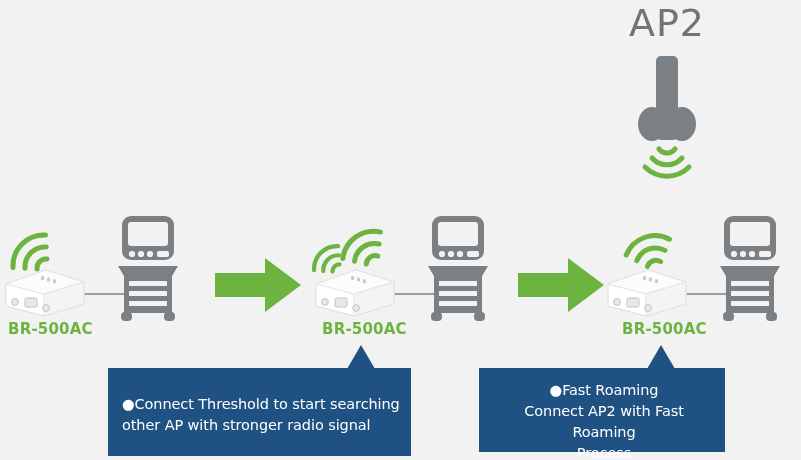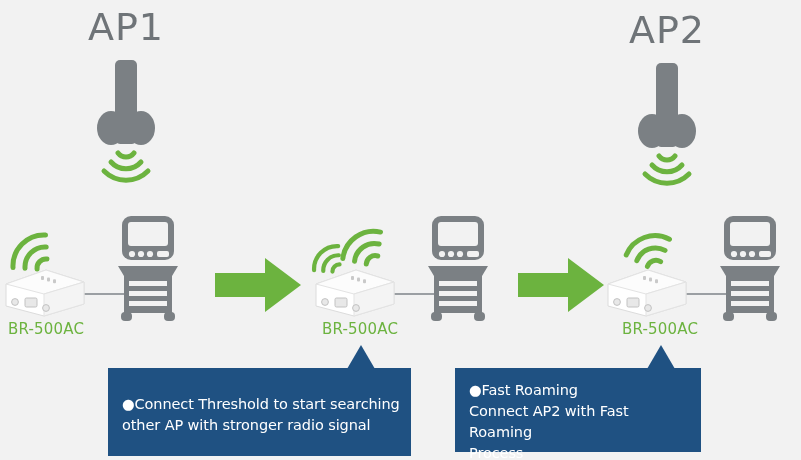--- a/index.html
+++ b/index.html
@@ -37,21 +37,21 @@
     left: 0; top: 50px;
     width: 120px;
     height: 130px;
   }
 
   
   .station { position: absolute; }
   .br-label {
     position: absolute;
     font-size: 15px;
-    font-weight: normal;
+    font-weight: bold;
     color: #6cb33f;
     letter-spacing: .2px;
     white-space: nowrap;
     font-family: "DejaVu Sans", sans-serif;
   }
 
   
   .arrow { position: absolute; }
 
   
@@ -78,40 +78,22 @@
     border-left: 14px solid transparent;
     border-right: 14px solid transparent;
     border-bottom: 24px solid #1f5182;
   }
 </style>
 </head>
 <body>
 
 <div id="canvas">
 
-  <div class="ap-group" style="left:66px; top:8px; width:120px; height:180px;">
-    <div class="ap-label">AP1</div>
-    <div class="ap-icon">
-      <svg viewBox="0 0 120 130" width="120" height="130">
-
-        <ellipse cx="45" cy="70" rx="14" ry="17" fill="#7b8084"></ellipse>
-        <ellipse cx="75" cy="70" rx="14" ry="17" fill="#7b8084"></ellipse>
-
-        <rect x="49" y="2" width="22" height="84" rx="5" fill="#7b8084"></rect>
-
-        <g fill="none" stroke="#6cb33f" stroke-linecap="round">
-          <path d="M52 95 A 10 10 0 0 0 68 95" stroke-width="5"></path>
-          <path d="M45 104 A 20 20 0 0 0 75 104" stroke-width="5"></path>
-          <path d="M38 113 A 31 31 0 0 0 82 113" stroke-width="5"></path>
-        </g>
-      </svg>
-    </div>
-  </div>
-
-  <div class="ap-group" style="left:607px; top:11px; width:120px; height:180px;">
+
+  <div class="ap-group" style="left:607px; top:4px; width:120px; height:180px;">
     <div class="ap-label">AP2</div>
     <div class="ap-icon">
       <svg viewBox="0 0 120 130" width="120" height="130">
         <ellipse cx="45" cy="70" rx="14" ry="17" fill="#7b8084"></ellipse>
         <ellipse cx="75" cy="70" rx="14" ry="17" fill="#7b8084"></ellipse>
         <rect x="49" y="2" width="22" height="84" rx="5" fill="#7b8084"></rect>
         <g fill="none" stroke="#6cb33f" stroke-linecap="round">
           <path d="M52 95 A 10 10 0 0 0 68 95" stroke-width="5"></path>
           <path d="M45 104 A 20 20 0 0 0 75 104" stroke-width="5"></path>
           <path d="M38 113 A 31 31 0 0 0 82 113" stroke-width="5"></path>
@@ -270,19 +252,19 @@
     <div class="br-label" style="left:20px; top:108px;">BR-500AC</div>
   </div>
 
   <div class="callout-pointer" style="left:347px; top:345px;"></div>
   <div class="callout" style="left:108px; top:368px; width:303px; height:88px;">
     <div class="callout-text">●Connect Threshold to start searching
 other AP with stronger radio signal</div>
   </div>
 
   <div class="callout-pointer" style="left:647px; top:345px;"></div>
-  <div class="callout" style="left:455px; top:368px; width:246px; height:84px;">
+  <div class="callout" style="left:479px; top:368px; width:246px; height:84px;text-align:center;">
     <div class="callout-text" style="top:12px;">●Fast Roaming
 Connect AP2 with Fast Roaming
 Process</div>
   </div>
 
 </div>
 
 </body></html>

